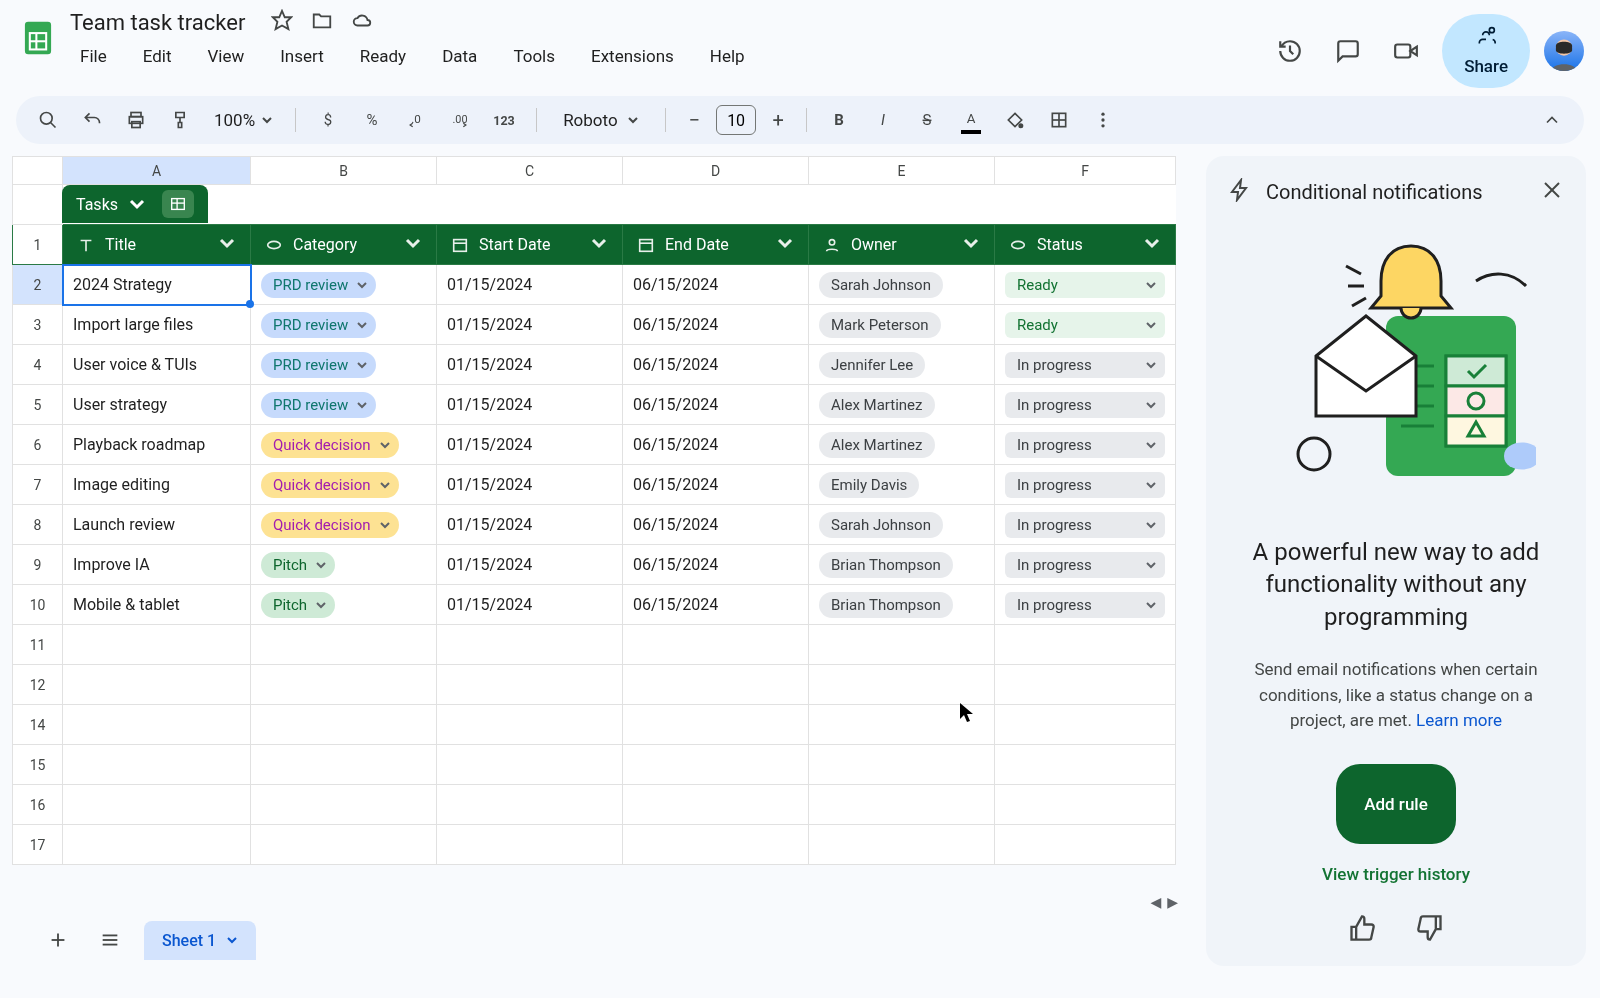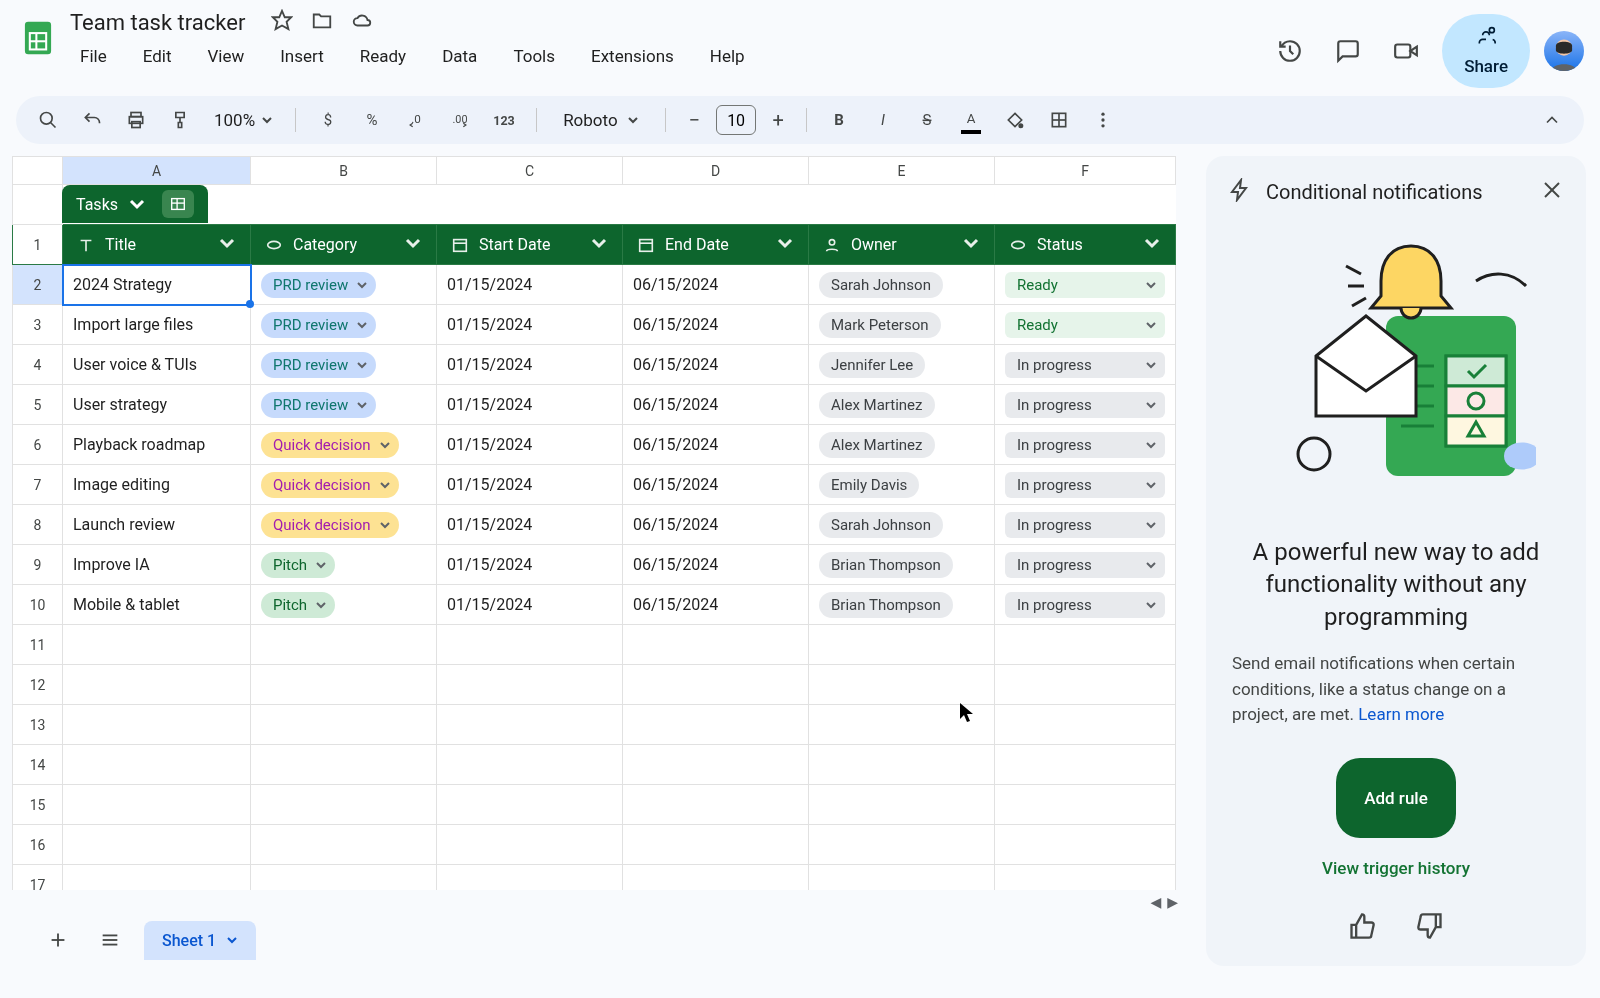--- a/index.html
+++ b/index.html
@@ -87,21 +87,21 @@
   .sheet-tab svg{width:12px; height:12px;}
 
   
   .side-panel { width: 380px; background: #f0f4f9; border-radius: 18px; margin: 0 14px 0 10px; padding: 22px 22px; display: flex; flex-direction: column; }
   .sp-head { display: flex; align-items: center; gap: 14px; }
   .sp-head svg { width: 24px; height: 24px; color: #444746; }
   .sp-title { font-size: 20px; color: #1f1f1f; flex:1; }
   .sp-close { cursor: pointer; color: #444746; }
   .sp-illus { margin: 30px auto 20px; width: 280px; height: 280px; }
   .sp-heading { font-size: 24px; text-align: center; color: #1f1f1f; line-height: 1.35; padding:0 6px;}
-  .sp-desc { font-size: 17px; color: #444746; margin-top: 18px; line-height: 1.5; padding: 0 4px;}
+  .sp-desc { font-size: 17px; text-align: center; color: #444746; margin-top: 24px; line-height: 1.5; padding: 0 4px;}
   .sp-desc a { color: #0b57d0; text-decoration: none; }
   .sp-addrule { background: #0d652d; color: #fff; border: none; border-radius: 24px; padding: 30px 28px; font-size: 17px; margin: 30px auto 0; cursor: pointer; font-weight:500;}
   .sp-history { color: #137333; text-align: center; margin-top: 20px; font-size: 17px; cursor: pointer; font-weight:500;}
   .sp-feedback { display: flex; justify-content: center; gap: 40px; margin-top: auto; padding-top:30px; }
   .sp-feedback svg { width: 28px; height: 28px; color: #444746; cursor: pointer; }
 
   .cursor-pointer{ position:absolute; left:960px; top:703px; pointer-events:none; z-index:100;}
 </style>
 </head>
 <body>
@@ -539,29 +539,20 @@
               <td class="row-num">11</td>
               <td class="cell"></td>
               <td class="cell"></td>
               <td class="cell"></td>
               <td class="cell"></td>
               <td class="cell"></td>
               <td class="cell"></td>
             </tr>
             <tr>
               <td class="row-num">12</td>
-              <td class="cell"></td>
-              <td class="cell"></td>
-              <td class="cell"></td>
-              <td class="cell"></td>
-              <td class="cell"></td>
-              <td class="cell"></td>
-            </tr>
-            <tr>
-              <td class="row-num">13</td>
               <td class="cell"></td>
               <td class="cell"></td>
               <td class="cell"></td>
               <td class="cell"></td>
               <td class="cell"></td>
               <td class="cell"></td>
             </tr>
             <tr>
               <td class="row-num">14</td>
               <td class="cell"></td>

